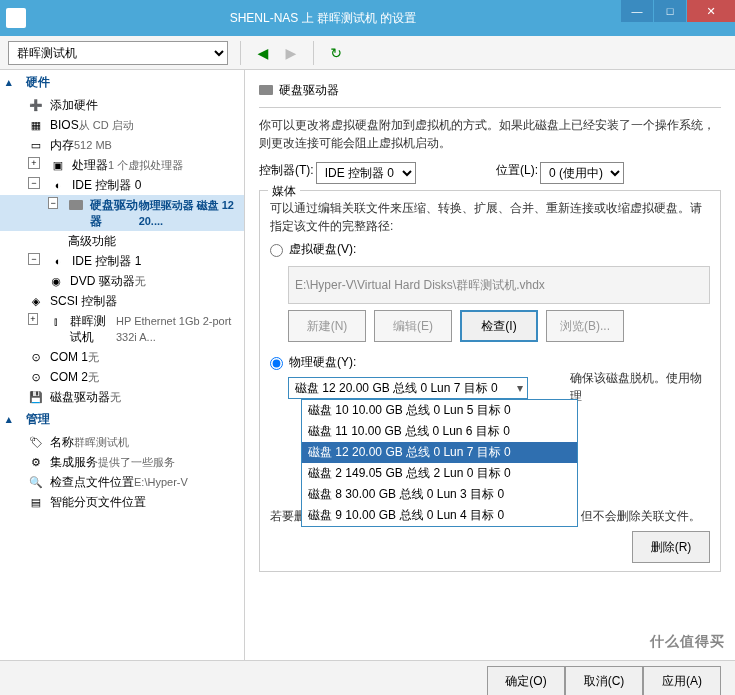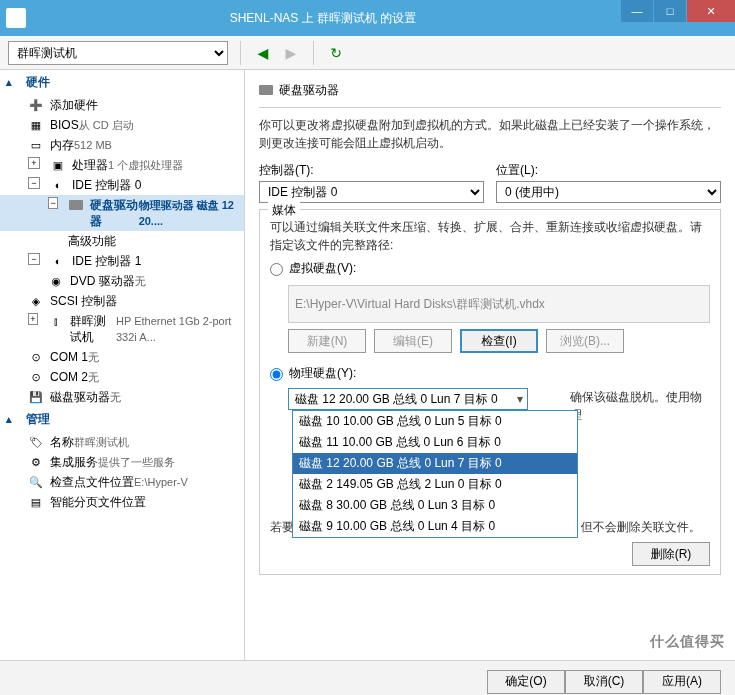--- a/index.html
+++ b/index.html
@@ -26,35 +26,35 @@
 .tree-item .ticon { width: 16px; height: 16px; flex-shrink: 0; display: flex; align-items: center; justify-content: center; font-size: 11px; }
 .tree-item .tcol { display: flex; flex-direction: row; }
 .tree-item .tlabel { color: #000; }
 .tree-item .tsub { color: #666; font-size: 11px; }
 .tree-item.selected { background: #d0e4f5; }
 .tree-item.selected .tlabel, .tree-item.selected .tsub { color: #0a4d8c; font-weight: bold; }
 .exp { width: 12px; height: 12px; border: 1px solid #888; display: inline-flex; align-items: center; justify-content: center; font-size: 9px; margin-right: 4px; background: #fff; }
 .panel-title { display: flex; align-items: center; gap: 6px; padding: 2px 0 8px 0; border-bottom: 1px solid #ccc; margin-bottom: 8px; }
 .desc-text { color: #333; line-height: 18px; margin-bottom: 10px; }
 .row { display: flex; gap: 12px; margin-bottom: 6px; }
-.col { flex: 1; display: flex; flex-direction: column; gap: 2px; }
+.col { flex: 1; display: flex; flex-direction: row; gap: 2px; }
 .sel { height: 22px; border: 1px solid #888; background: #fff; padding: 0 4px; }
 .fieldset { border: 1px solid #ccc; padding: 8px 10px; margin-top: 6px; position: relative; }
 .fieldset-title { position: absolute; top: -8px; left: 8px; background: #fff; padding: 0 4px; }
 .radio-row { display: flex; align-items: center; gap: 6px; margin: 6px 0; }
 .radio-row input { margin-top: 1px; }
 .path-input { width: 100%; height: 38px; border: 1px solid #ccc; background: #f4f4f4; color: #888; padding: 0 6px; margin: 2px 0 6px 18px; width: calc(100% - 18px); }
 .btn-row { display: flex; gap: 8px; justify-content: flex-start; margin-left: 18px; }
-.btn { min-width: 78px; height: 24px; border: 1px solid #999; background: #f0f0f0; padding: 0 10px; cursor: pointer; }
+.btn { min-width: 78px; height: 32px; border: 1px solid #999; background: #f0f0f0; padding: 0 10px; cursor: pointer; }
 .btn:disabled { color: #999; background: #f6f6f6; }
 .btn.primary { border: 2px solid #3a8bc0; }
 .combo { position: relative; margin-left: 18px; width: 240px; }
 .combo-display { height: 22px; border: 1px solid #3a8bc0; background: #fff; padding: 0 20px 0 6px; display: flex; align-items: center; position: relative; }
 .combo-display::after { content: "▾"; position: absolute; right: 4px; color: #555; }
-.combo-list { position: absolute; top: 22px; left: 4px; right: -50px; background: #fff; border: 1px solid #3a8bc0; z-index: 10; }
+.combo-list { position: absolute; top: 22px; left: 13px; right: -50px; background: #fff; border: 1px solid #3a8bc0; z-index: 10; }
 .combo-item { padding: 2px 6px; cursor: pointer; white-space: nowrap; }
 .combo-item.hl { background: #2f6fb0; color: #fff; }
 .note-text { color: #333; line-height: 18px; }
 .del-row { display: flex; justify-content: flex-end; margin-top: 6px; }
 .footer { height: 42px; border-top: 1px solid #d0d0d0; display: flex; align-items: center; justify-content: flex-end; padding: 0 14px; gap: 0; background: #f3f3f3; }
 .watermark { position: absolute; right: 10px; bottom: 44px; font-size: 14px; color: #888; font-weight: bold; letter-spacing: 1px; }
 .diskicon { width:14px; height:10px; background:#888; border-radius:1px; display:inline-block; }
 </style>
 </head>
 <body>

